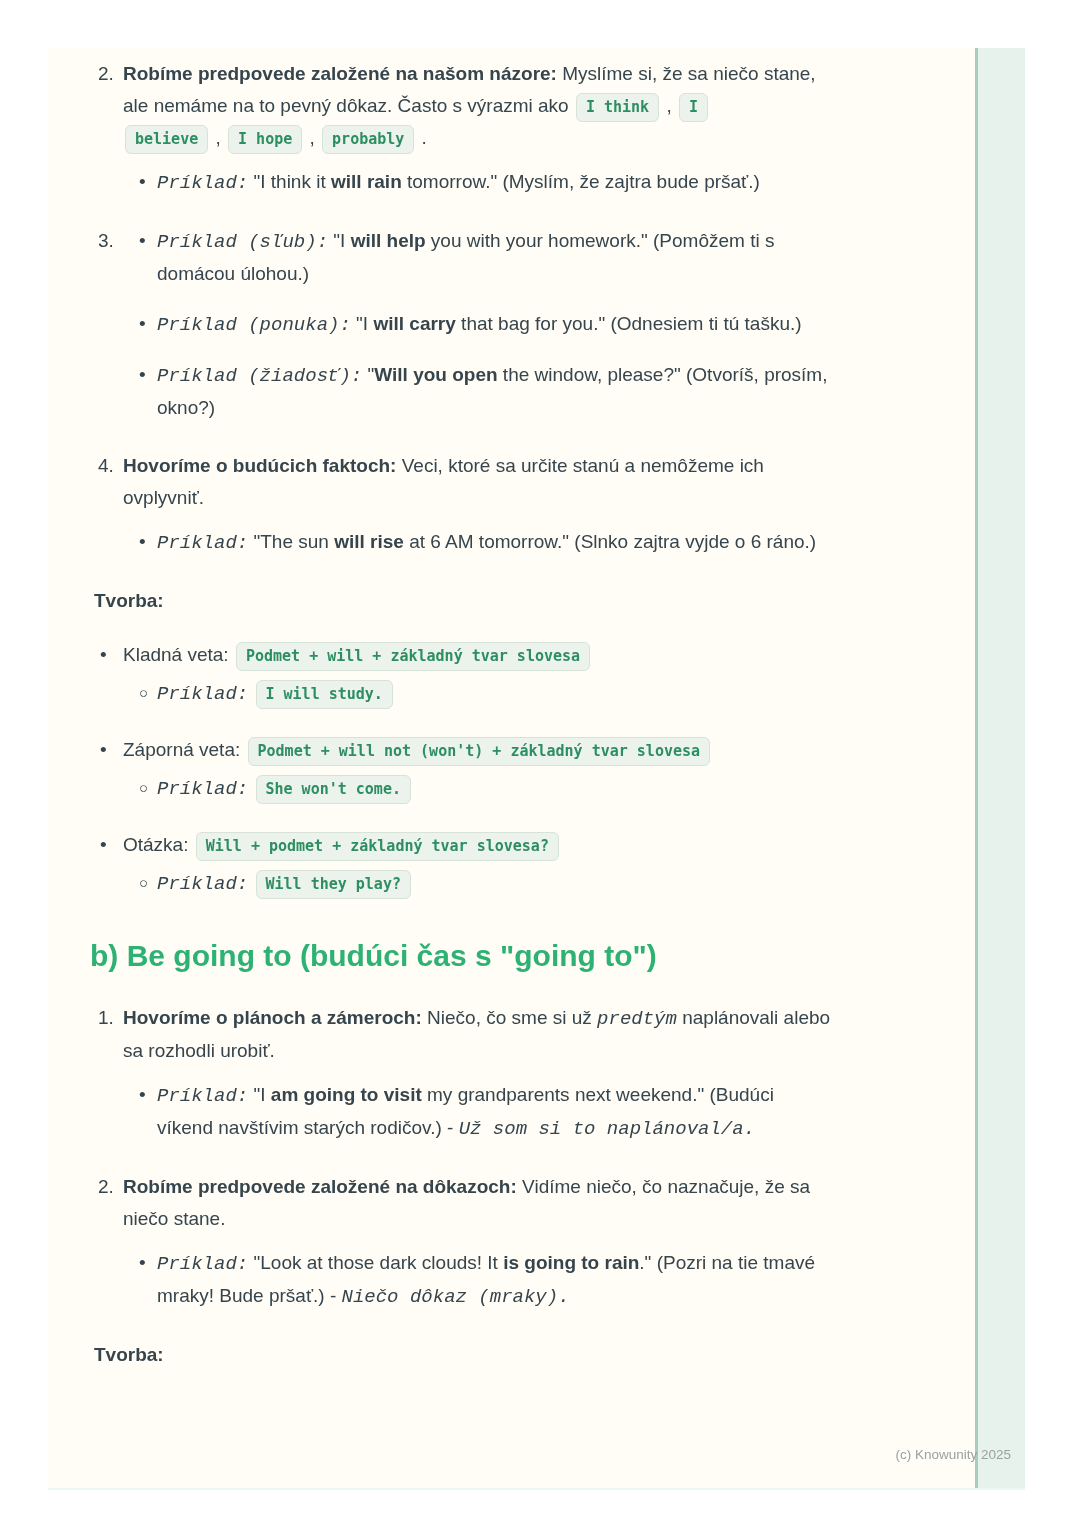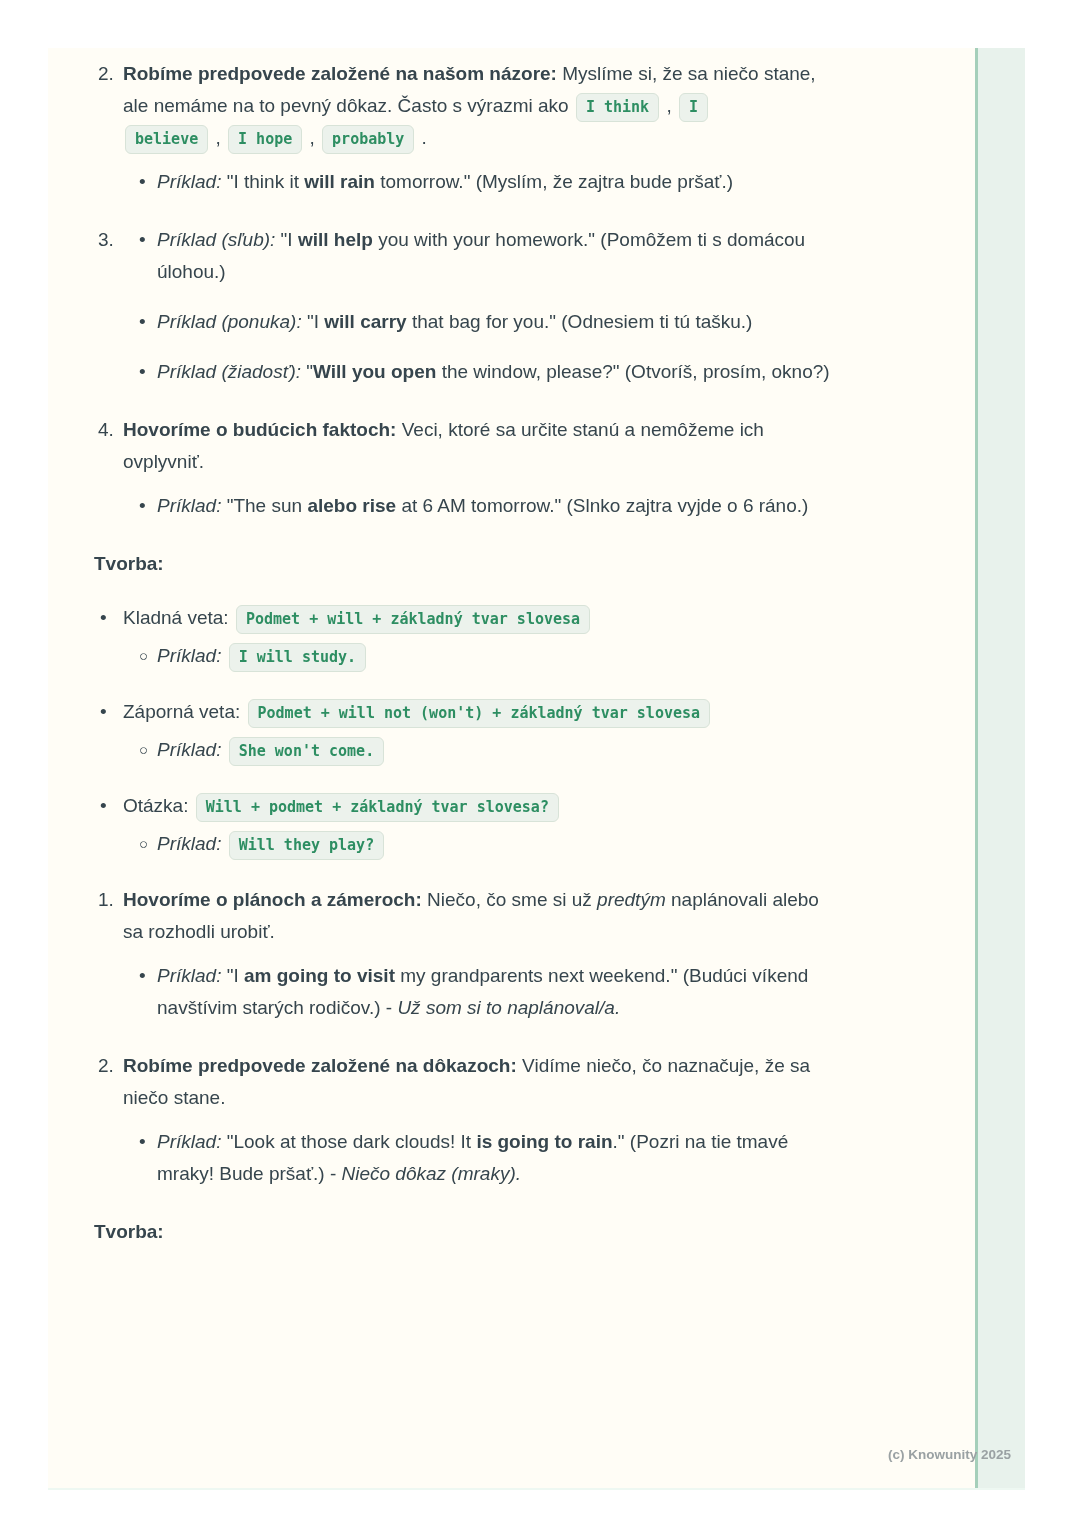--- a/index.html
+++ b/index.html
@@ -16,21 +16,21 @@
   }
   .strip{
     position:absolute;top:0;right:0;width:47px;height:100%;
     background:#e8f2ec;border-left:3px solid #a5cfba;
   }
   .content{
     position:absolute;left:42px;top:10px;width:742px;
     color:#36454d;font-size:19px;line-height:32px;
   }
   .b{font-weight:700;}
-  .i{font-style:italic;}
+  .i{font-style:italic;font-family:Liberation Mono, monospace;}
   .chip{
     display:inline-block;
     font-family:"DejaVu Sans Mono", monospace;
     font-size:15px;font-weight:700;line-height:22px;
     color:#2d8e62;background:#ecf2ec;
     border:1px solid #d8e3d8;border-radius:6px;
     padding:2px 9px 3px;margin:0 2px;vertical-align:baseline;
     white-space:nowrap;
   }
   .oitem{position:relative;padding-left:33px;margin-bottom:26px;}
@@ -43,21 +43,21 @@
   .bull{position:absolute;left:10px;top:0;}
   .subex{position:relative;padding-left:34px;margin-top:6px;}
   .circ{position:absolute;left:16px;top:0;font-size:15px;}
   h2{
     font-size:30px;line-height:40px;font-weight:700;color:#2eb274;
     margin:36px 0 26px;letter-spacing:0;
   }
   .intro{margin:0 0 26px;}
   .footer{
     position:absolute;right:14px;bottom:26px;
-    font-size:13.5px;color:#9aa1a3;z-index:2;font-weight:bold;
+    font-size:13.5px;color:#9aa1a3;z-index:2;
   }
 </style>
 </head>
 <body>
 
 <div class="page">
   <div class="strip"></div>
 
   <div class="content">
 
@@ -86,21 +86,21 @@
           <span class="dot">•</span>
           <span class="i">Príklad (žiadosť):</span><span> "</span><span class="b">Will you open</span><span> the window, please?" (Otvoríš, prosím, okno?)</span>
         </div>
       </div>
 
       <div class="oitem">
         <span class="num">4.</span>
         <span class="b">Hovoríme o budúcich faktoch:</span><span> Veci, ktoré sa určite stanú a nemôžeme ich ovplyvniť.</span>
         <div class="ex">
           <span class="dot">•</span>
-          <span class="i">Príklad:</span><span> "The sun </span><span class="b">alebo rise</span><span> at 6 AM tomorrow." (Slnko zajtra vyjde o 6 ráno.)</span>
+          <span class="i">Príklad:</span><span> "The sun </span><span class="b">will rise</span><span> at 6 AM tomorrow." (Slnko zajtra vyjde o 6 ráno.)</span>
         </div>
       </div>
     </div>
 
     <div class="para-b">Tvorba:</div>
 
     <div>
       <div class="uitem">
         <span class="bull">•</span>
         <span>Kladná veta: </span><span class="chip">Podmet + will + základný tvar slovesa</span>
@@ -120,20 +120,21 @@
       <div class="uitem">
         <span class="bull">•</span>
         <span>Otázka: </span><span class="chip">Will + podmet + základný tvar slovesa?</span>
         <div class="subex">
           <span class="circ">○</span>
           <span class="i">Príklad:</span> <span class="chip">Will they play?</span>
         </div>
       </div>
     </div>
 
+    <h2>b) Be going to (budúci čas s "going to")</h2>
 
 
     <div>
       <div class="oitem">
         <span class="num">1.</span>
         <span class="b">Hovoríme o plánoch a zámeroch:</span><span> Niečo, čo sme si už </span><span class="i">predtým</span><span> naplánovali alebo sa rozhodli urobiť.</span>
         <div class="ex">
           <span class="dot">•</span>
           <span class="i">Príklad:</span><span> "I </span><span class="b">am going to visit</span><span> my grandparents next weekend." (Budúci víkend navštívim starých rodičov.) - </span><span class="i">Už som si to naplánoval/a.</span>
         </div>

